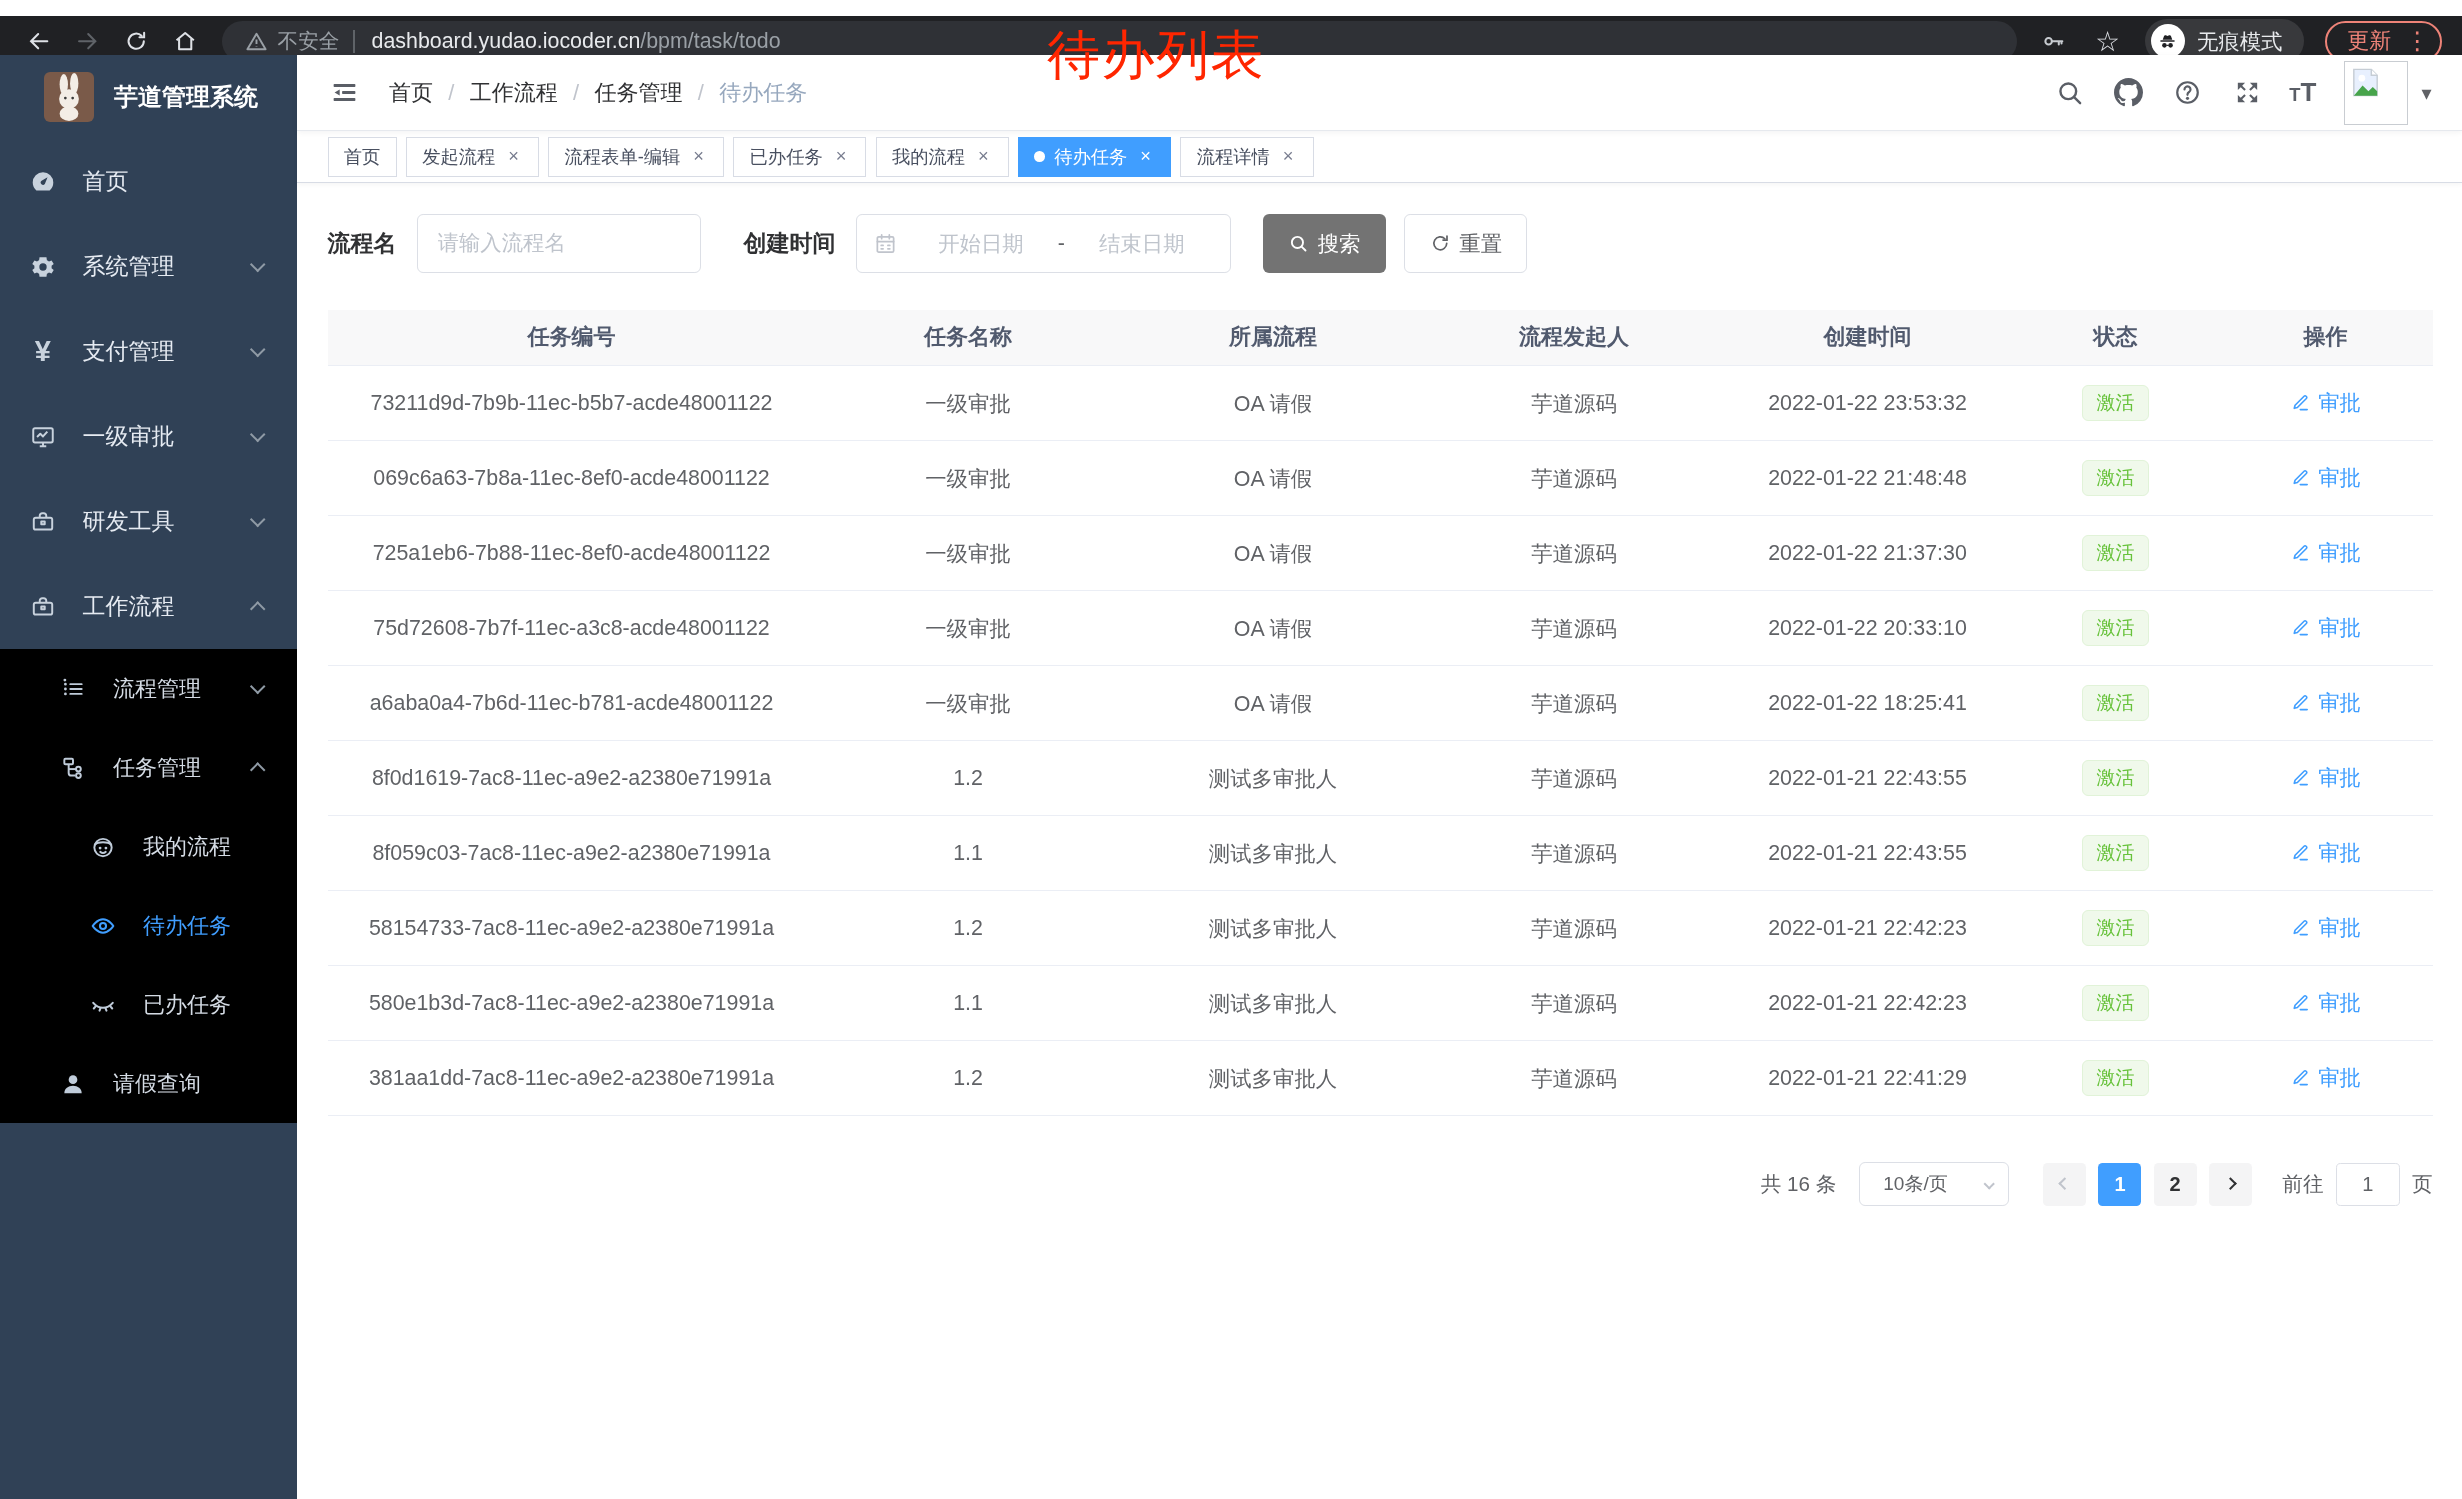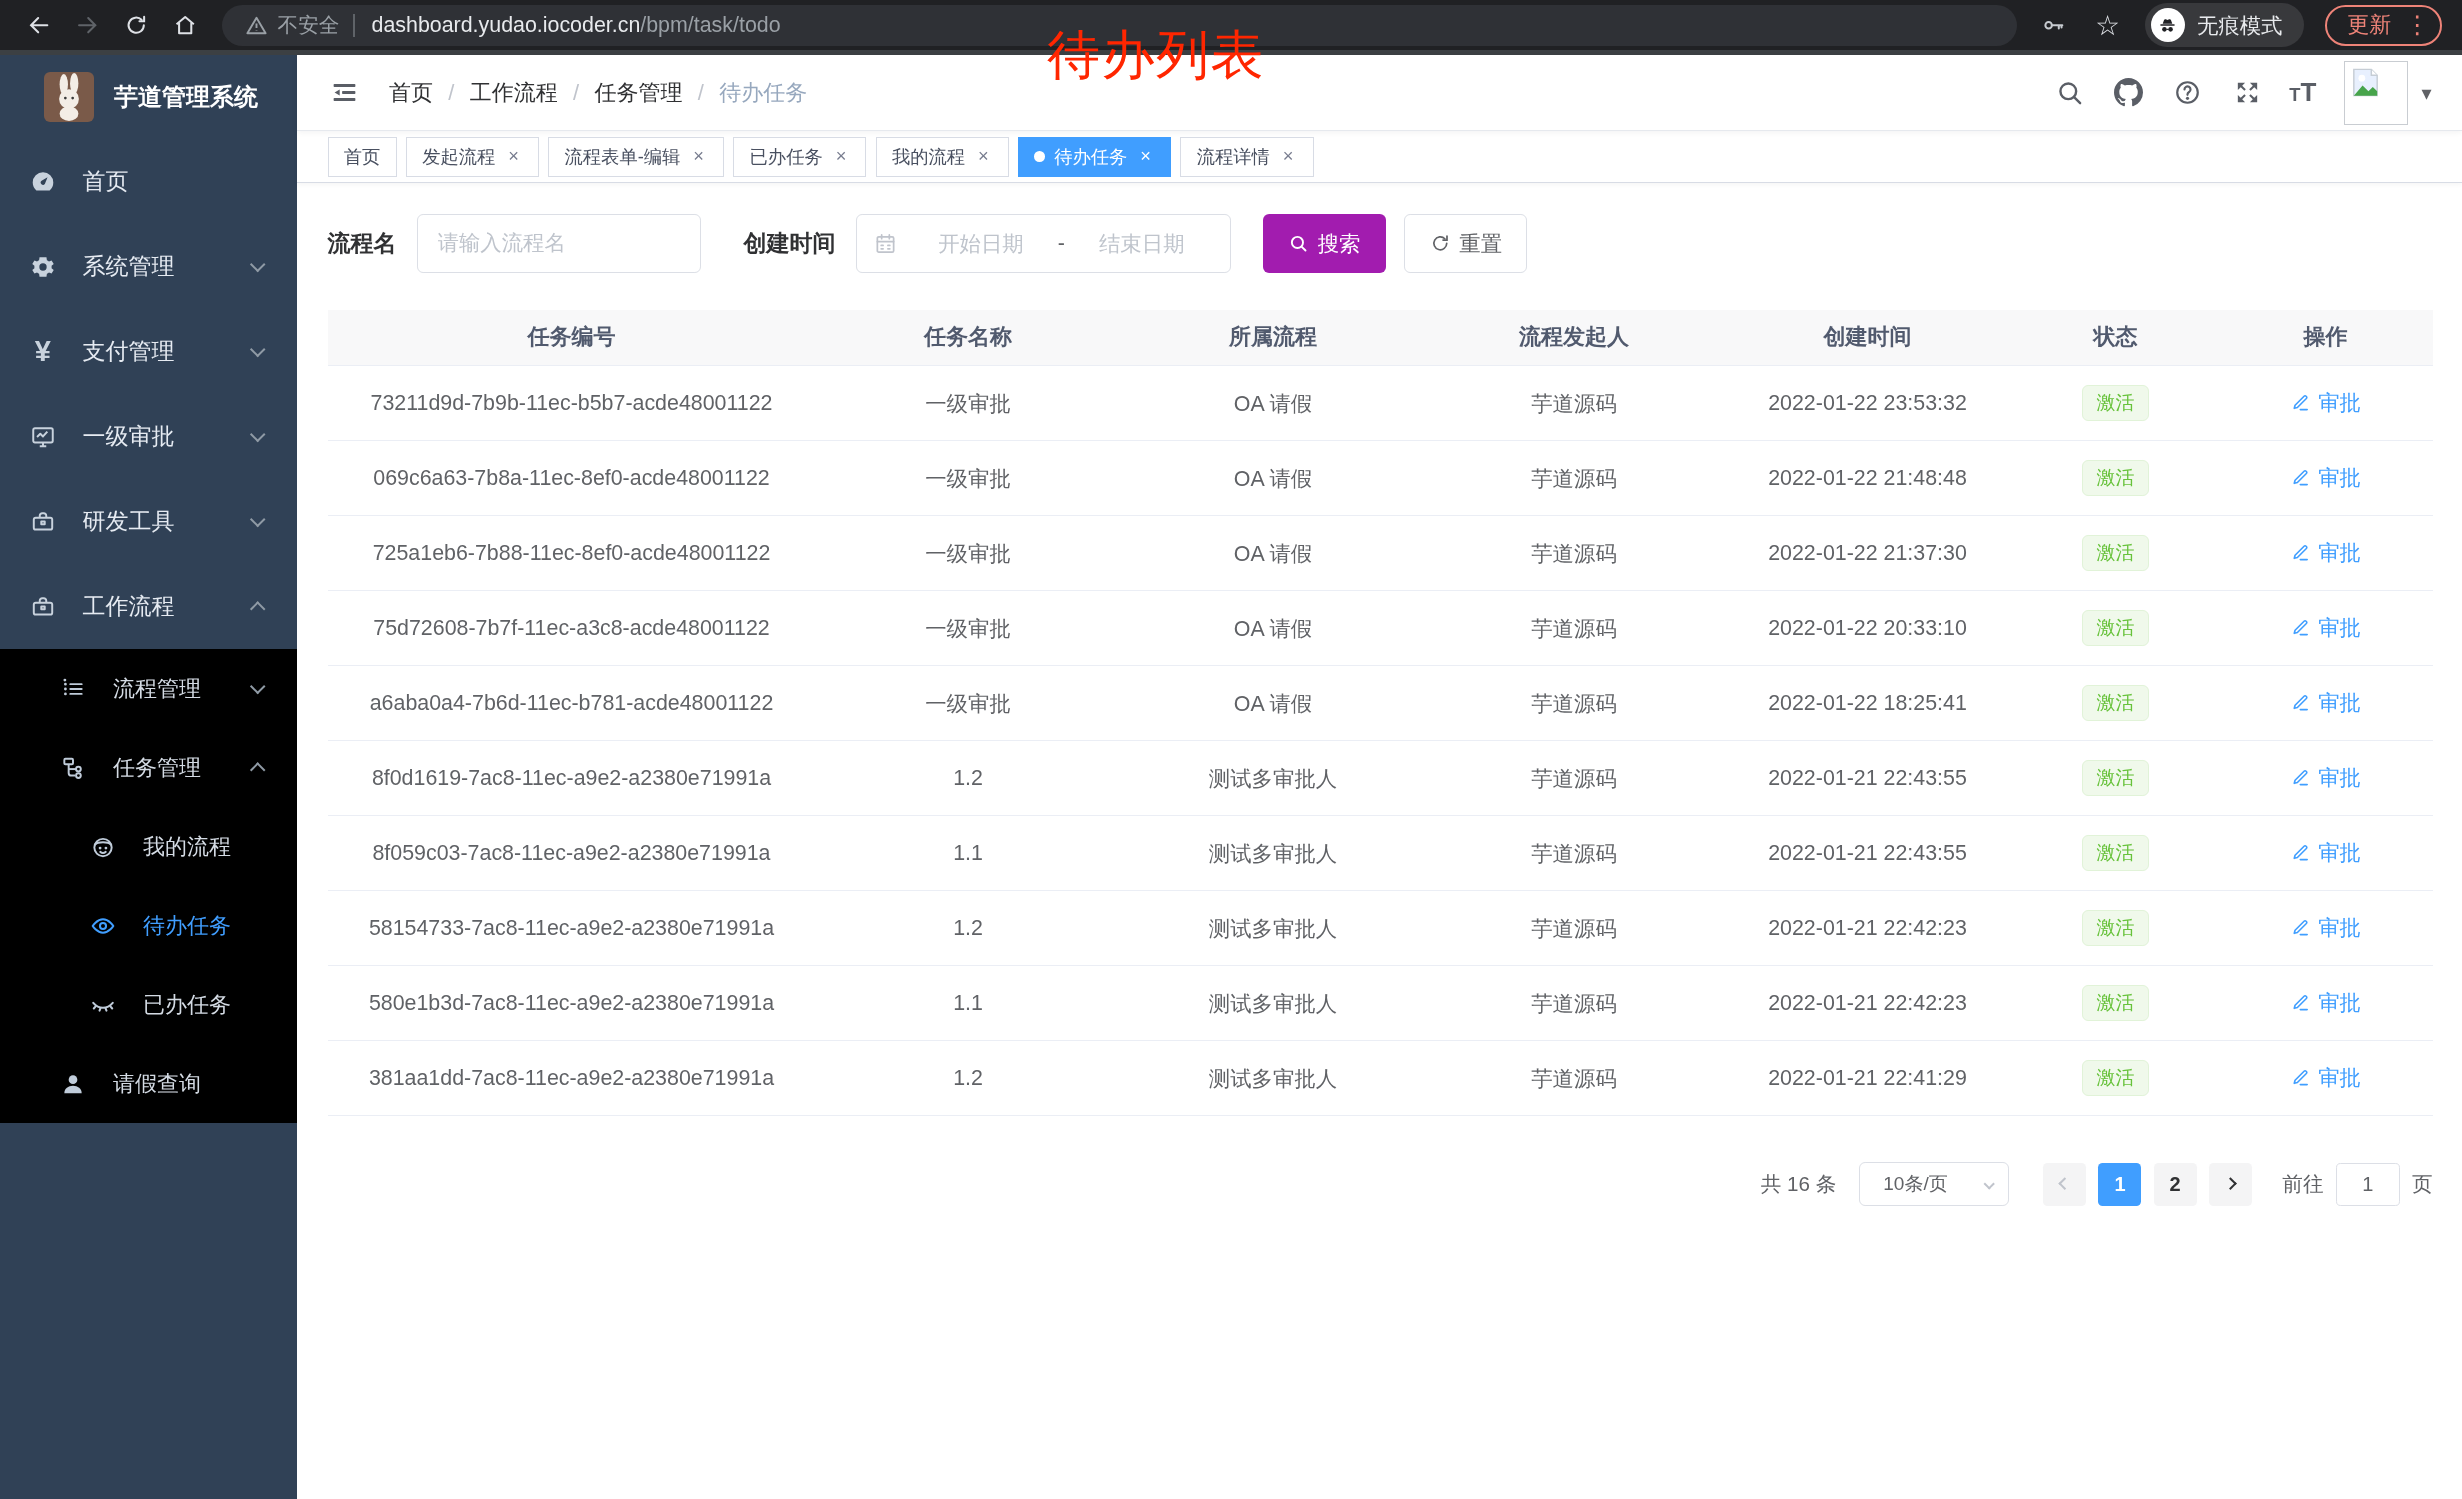--- a/index.html
+++ b/index.html
@@ -1,21 +1,21 @@
 <!DOCTYPE html>
 <html style="font-size:12.2px"><head>
 <meta charset="utf-8">
 <style>
   *{margin:0;padding:0;box-sizing:border-box;}
   html,body{width:2462px;height:1500px;}
   body{font-family:"Liberation Sans",sans-serif;background:#fff;overflow:hidden;}
   .screen{position:relative;width:2462px;height:1500px;overflow:hidden;background:#fff;}
 
   
-  .chrome{height:50px;background:#202124;display:flex;align-items:center;padding:0 20px;}
+  .chrome{height:50px;background:#202124;display:flex;align-items:center;padding:0 20px;margin-top:16px;}
   .chrome-edge{height:4.6px;background:#3c4043;}
   .nav-ic{width:38px;height:38px;display:flex;align-items:center;justify-content:center;color:#dee1e6;flex:none;margin-right:10.7px;}
   .nav-ic svg{width:24.4px;height:24.4px;}
   .nav-ic.disabled{color:#5f6368;}
   .url-pill{flex:1;height:41px;background:#2f3136;border-radius:20.6px;display:flex;align-items:center;padding:0 23px;margin:0 20px 0 7.6px;min-width:0;}
   .url-pill .warn{width:23px;height:23px;color:#9aa0a6;flex:none;}
   .insecure{color:#9aa0a6;font-size:20.6px;margin:0 13.7px 0 9.2px;}
   .url-div{width:1.5px;height:23px;background:#5f6368;margin-right:17px;}
   .url-host{color:#e8eaed;font-size:21.4px;}
   .url-path{color:#9aa0a6;font-size:21.4px;}
@@ -94,21 +94,21 @@
   .f-label{font-size:23px;font-weight:700;color:#303133;margin-right:20px;white-space:nowrap;}
   .f-input{width:284px;height:59px;border:1.5px solid #dcdfe6;border-radius:6.1px;padding:0 20px;font-size:21.4px;color:#000000;font-family:"Liberation Sans",sans-serif;outline:none;}
   .f-input::placeholder{color:#bfc4cc;}
   .gap{width:43px;flex:none;}
   .date-box{width:375px;height:59px;border:1.5px solid #dcdfe6;border-radius:6.1px;display:flex;align-items:center;padding:0 17px;color:#bfc4cc;font-size:21.4px;}
   .date-box .cal{width:23px;height:23px;color:#c0c4cc;flex:none;margin-right:13.7px;}
   .date-ph{flex:1;text-align:center;white-space:nowrap;}
   .date-sep{color:#606266;margin:0 6.1px;}
   .btn{height:59px;border-radius:6.1px;display:inline-flex;align-items:center;font-size:21.4px;padding:0 24.4px;cursor:pointer;border:1.5px solid transparent;}
   .btn svg{width:20.6px;height:20.6px;margin-right:9.2px;}
-  .btn-primary{background:#a21caf;color:#fff;margin-left:32px;}
+  .btn-primary{background:#737373;color:#fff;margin-left:32px;}
   .btn-plain{background:#fff;border-color:#dcdfe6;color:#606266;margin-left:18.3px;}
 
   
   .tablewrap{margin-top:37px;}
   table{width:2105px;border-collapse:collapse;table-layout:fixed;}
   th{height:56px;background:#f8f8f9;color:#515a6e;font-weight:700;font-size:22px;text-align:center;border-bottom:1.5px solid #ebeef5;}
   td{height:75px;font-size:21.4px;color:#606266;text-align:center;border-bottom:1.5px solid #ebeef5;white-space:nowrap;overflow:hidden;}
   .badge{display:inline-block;padding:6.1px 13.7px;font-size:19px;line-height:1.2;border-radius:6.1px;background:#f0f9eb;border:1.5px solid #e1f3d8;color:#67c23a;}
   .approve{display:inline-flex;align-items:center;color:#409eff;font-size:21.4px;text-decoration:none;cursor:pointer;}
   .approve svg{width:20.6px;height:20.6px;margin-right:7.6px;}

